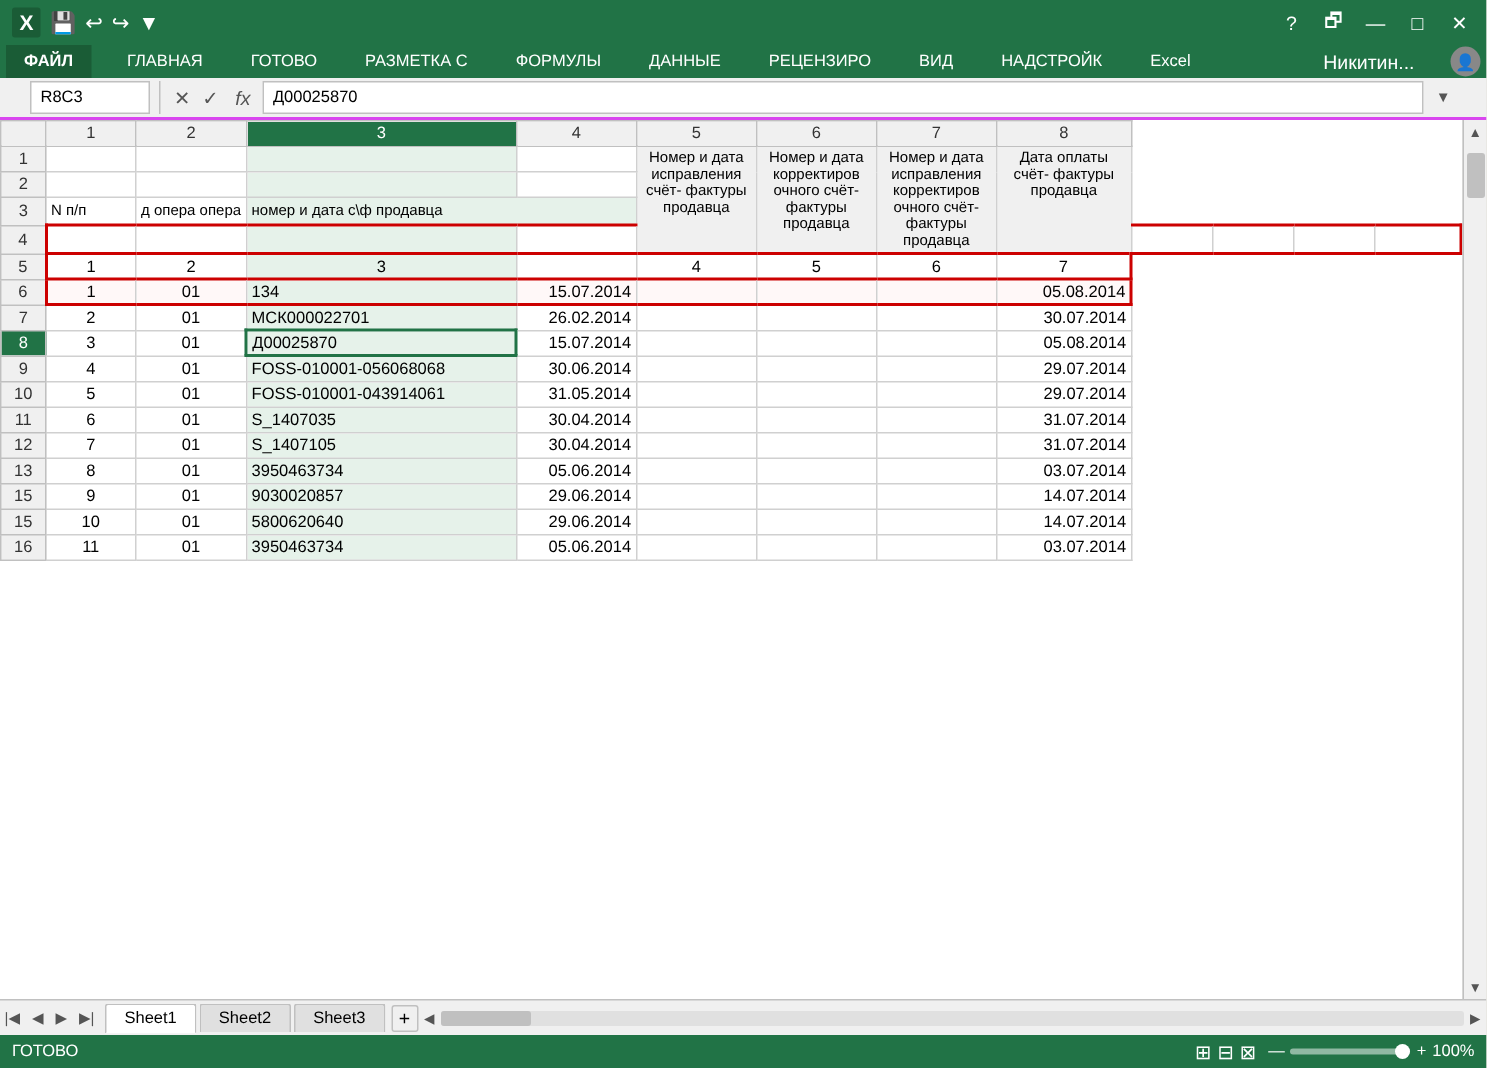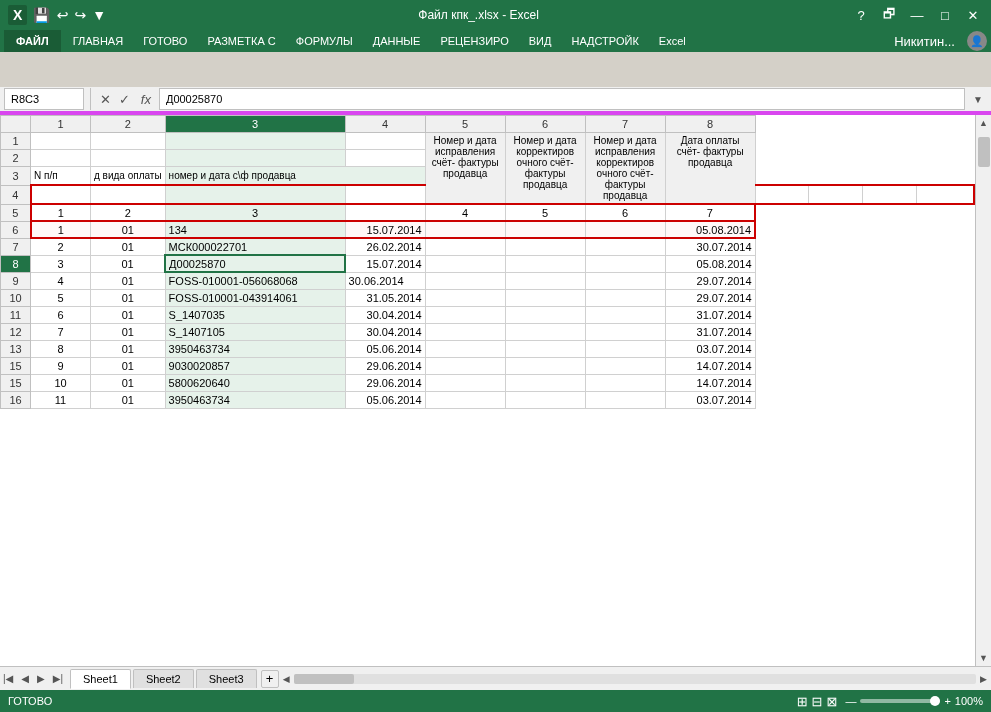--- a/index.html
+++ b/index.html
@@ -22,21 +22,21 @@
     .xl-icon { background: #1a5c36; color: white; font-weight: bold; font-size: 14px; padding: 2px 5px; border-radius: 2px; }
     .tb-icon { color: white; font-size: 14px; cursor: pointer; }
 
     
     .menu-bar {
       background: #217346;
       height: 22px;
       display: flex;
       align-items: center;
       padding: 0 4px;
-      gap: 4px;
+      gap: 16px;
     }
     .menu-file {
       background: #1a5c36;
       color: white;
       padding: 2px 12px;
       font-size: 11px;
       font-weight: bold;
       cursor: pointer;
       height: 22px;
       display: flex;
@@ -50,27 +50,26 @@
       height: 22px;
       display: flex;
       align-items: center;
     }
     .menu-user { color: white; font-size: 13px; padding: 2px 8px; }
     .menu-avatar { width: 20px; height: 20px; background: #888; border-radius: 50%; display: inline-flex; align-items: center; justify-content: center; }
 
     
     .formula-bar {
       background: #f0f0f0;
-      border-bottom: 4px solid #d946ef;
+      border-bottom: 2px solid #d946ef;
       height: 28px;
       display: flex;
       align-items: center;
-      padding: 0 4px;
+      padding: 0 20px;
       gap: 4px;
-      margin-top: 35px;
     }
     .name-box {
       border: 1px solid #c0c0c0;
       background: white;
       padding: 2px 6px;
       width: 80px;
       font-size: 11px;
       height: 22px;
     }
     .formula-divider { width: 1px; height: 22px; background: #c0c0c0; margin: 0 2px; }
@@ -254,21 +253,20 @@
 <div style="display:flex; flex-direction:column; height:712px; width:991px;">
 
   <div class="title-bar">
     <div class="title-bar-left">
       <span class="xl-icon">X</span>
       <span class="tb-icon">💾</span>
       <span class="tb-icon">↩</span>
       <span class="tb-icon">↪</span>
       <span class="tb-icon">▼</span>
     </div>
-    <div class="title-bar-center">Файл кпк_.xlsx - Excel</div>
     <div class="title-bar-right">
       <span class="win-btn">?</span>
       <span class="win-btn">🗗</span>
       <span class="win-btn">—</span>
       <span class="win-btn">□</span>
       <span class="win-btn">✕</span>
     </div>
   </div>
 
   <div class="menu-bar">
@@ -345,21 +343,21 @@
             <tr>
               <td class="row-header">2</td>
               <td class="cell"></td>
               <td class="cell"></td>
               <td class="cell selected-col" style="height:16px;"></td>
               <td class="cell"></td>
             </tr>
             <tr>
               <td class="row-header">3</td>
               <td class="cell" style="font-size:10px;">N п/п</td>
-              <td class="cell" style="font-size:10px; overflow:hidden;">д вида оплаты</td>
+              <td class="cell" style="font-size:10px; overflow:hidden;">д опера опера</td>
               <td class="cell selected-col" style="font-size:10px;" colspan="2">номер и дата с\ф продавца</td>
             </tr>
             <tr>
               <td class="row-header">4</td>
               <td class="cell" style="border-top:2px solid #cc0000; border-bottom:2px solid #cc0000; border-left:2px solid #cc0000;"></td>
               <td class="cell" style="border-top:2px solid #cc0000; border-bottom:2px solid #cc0000;"></td>
               <td class="cell selected-col" style="border-top:2px solid #cc0000; border-bottom:2px solid #cc0000;"></td>
               <td class="cell" style="border-top:2px solid #cc0000; border-bottom:2px solid #cc0000;"></td>
               <td class="cell" style="border-top:2px solid #cc0000; border-bottom:2px solid #cc0000;"></td>
               <td class="cell" style="border-top:2px solid #cc0000; border-bottom:2px solid #cc0000;"></td>
@@ -413,21 +411,21 @@
               <td class="cell"></td>
               <td class="cell"></td>
               <td class="cell" style="text-align:right;">05.08.2014</td>
             </tr>
 
             <tr>
               <td class="row-header">9</td>
               <td class="cell" style="text-align:center;">4</td>
               <td class="cell" style="text-align:center;">01</td>
               <td class="cell selected-col">FOSS-010001-056068068</td>
-              <td class="cell" style="text-align:left;">30.06.2014</td>
+              <td class="cell" style="text-align:right;">30.06.2014</td>
               <td class="cell"></td>
               <td class="cell"></td>
               <td class="cell"></td>
               <td class="cell" style="text-align:right;">29.07.2014</td>
             </tr>
 
             <tr>
               <td class="row-header">10</td>
               <td class="cell" style="text-align:center;">5</td>
               <td class="cell" style="text-align:center;">01</td>

